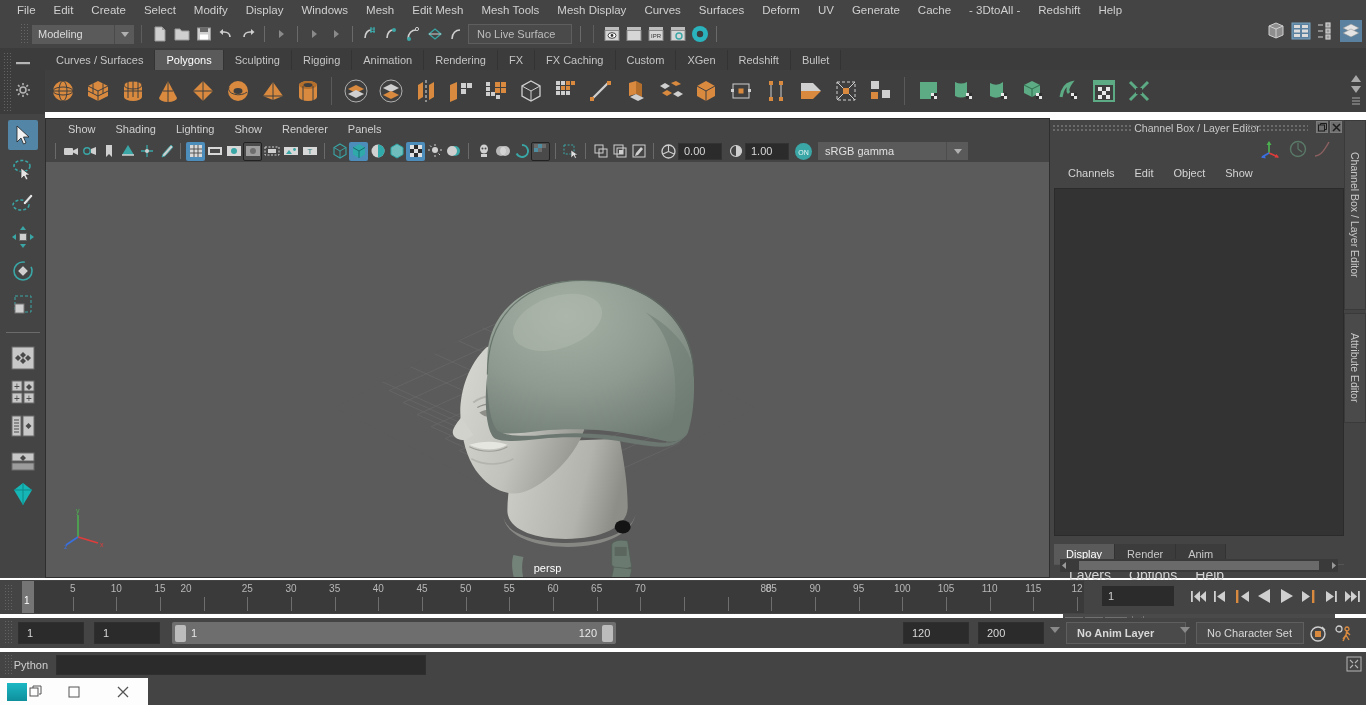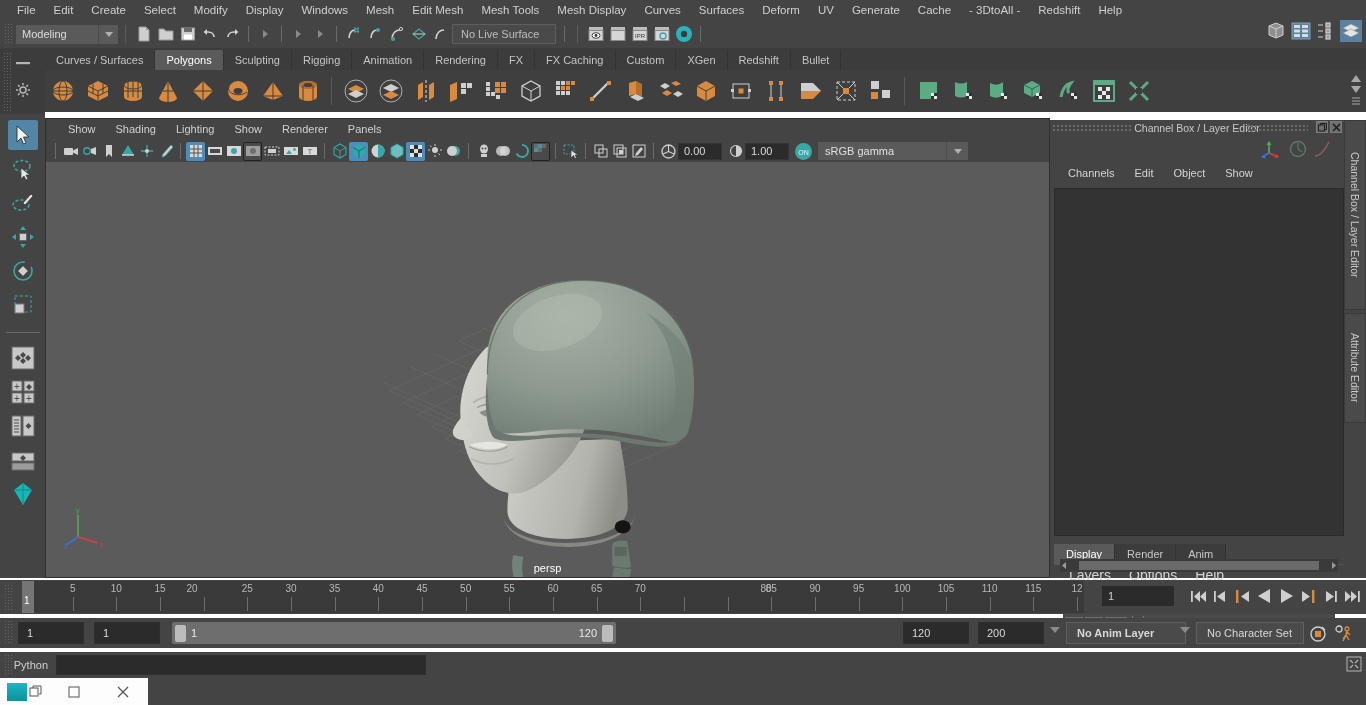--- a/index.html
+++ b/index.html
@@ -11,21 +11,21 @@
     color:#c8c8c8;
     -webkit-font-smoothing:antialiased;
   }
   .app { position:relative; width:1366px; height:705px; background:#ffffff; }
 
   
   .menubar { height:20px; background:#444444; display:flex; align-items:center; padding-left:8px; gap:0; }
   .menubar .mi { padding:0 9px; font-size:11.5px; color:#d0d0d0; line-height:20px; cursor:default; white-space:nowrap;}
 
   
-  .statusline { height:28px; background:#444444; display:flex; align-items:center; padding-left:4px; }
+  .statusline { height:28px; background:#444444; display:flex; align-items:center; padding-left:20px; }
   .gripper { width:8px; height:22px; background:
       radial-gradient(circle, #6e6e6e 0.8px, transparent 1px) 0 0/3px 3px; opacity:.8; margin-right:4px;}
   .menu-select { width:82px; height:19px; background:#5a5a5a; border:none; color:#dcdcdc;
       font-size:11px; padding-left:6px; display:flex; align-items:center; }
   .menu-select-arrow { width:20px; height:19px; background:#5a5a5a; display:flex; align-items:center;
       justify-content:center; border-left:1px solid #4a4a4a; }
   .sep-v { width:1px; height:18px; background:#5d5d5d; margin:0 7px; }
   .sl-icon { width:22px; height:22px; display:flex; align-items:center; justify-content:center; }
   .nolivesurface { height:20px; min-width:104px; border:1px solid #5e5e5e; background:#4a4a4a;
       color:#bdbdbd; font-size:11px; display:flex; align-items:center; padding:0 8px; }
@@ -1300,21 +1300,21 @@
       <div class="ts-current">
         <div class="ts-current-label">1</div>
       </div>
       <div id="ticks">
           <div class="ts-tick-label" style="left: 50.6667px;">5</div>
           <div class="ts-tick" style="left: 50.6667px;"></div>
           <div class="ts-tick-label" style="left: 94.3333px;">10</div>
           <div class="ts-tick" style="left: 94.3333px;"></div>
           <div class="ts-tick-label" style="left: 138px;">15</div>
           <div class="ts-tick" style="left: 138px;"></div>
-          <div class="ts-tick-label" style="left: 170px;">20</div>
+          <div class="ts-tick-label" style="left: 164px;">20</div>
           <div class="ts-tick" style="left: 181.667px;"></div>
           <div class="ts-tick-label" style="left: 225.333px;">25</div>
           <div class="ts-tick" style="left: 225.333px;"></div>
           <div class="ts-tick-label" style="left: 269px;">30</div>
           <div class="ts-tick" style="left: 269px;"></div>
           <div class="ts-tick-label" style="left: 312.667px;">35</div>
           <div class="ts-tick" style="left: 312.667px;"></div>
           <div class="ts-tick-label" style="left: 356.333px;">40</div>
           <div class="ts-tick" style="left: 356.333px;"></div>
           <div class="ts-tick-label" style="left: 400px;">45</div>

